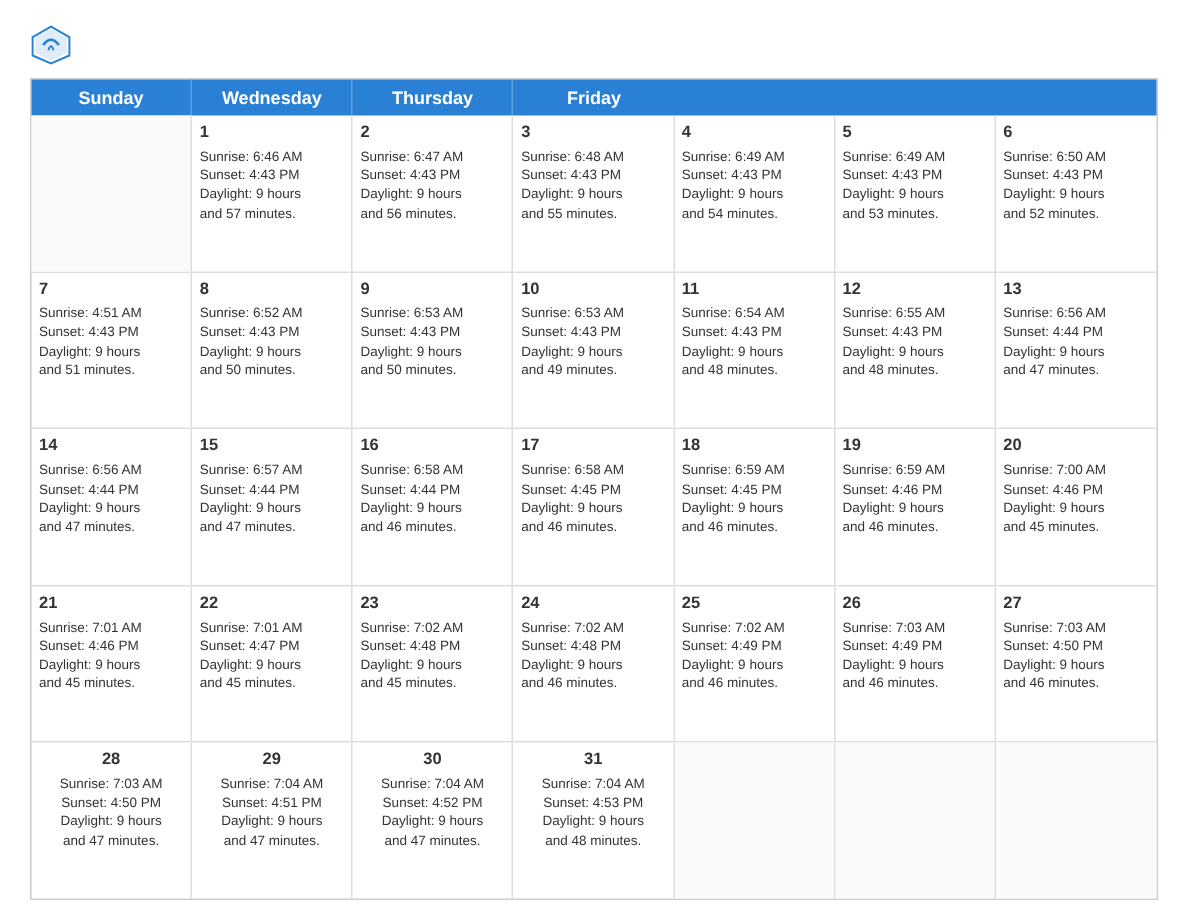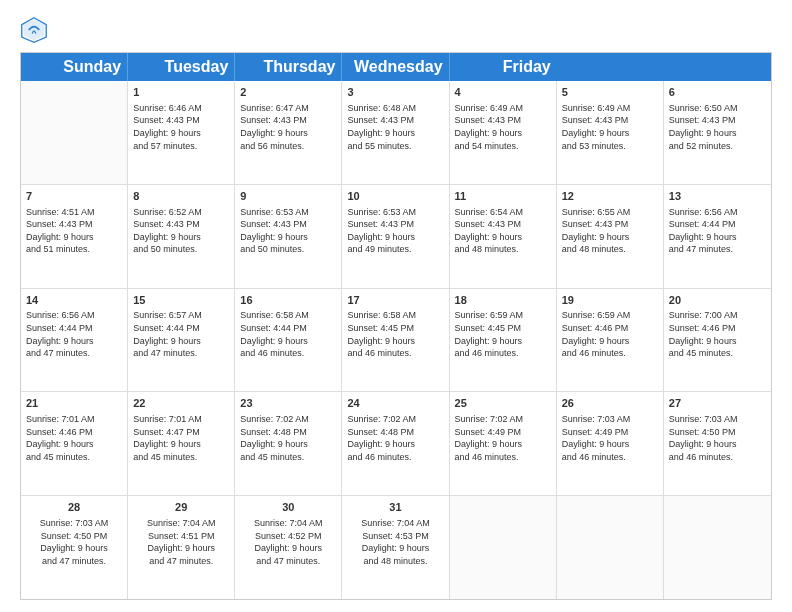--- a/index.html
+++ b/index.html
@@ -59,24 +59,24 @@
       flex-direction: column;
       border: 1px solid #ccc;
     }
     .cal-header {
       display: grid;
       grid-template-columns: repeat(7, 1fr);
       background: #2980d4;
     }
     .cal-header-cell {
       color: #fff;
-      font-size: 16px;
+      font-size: 12px;
       font-weight: bold;
       padding: 5px 6px;
-      text-align: right;
+      text-align: center;
       border-right: 1px solid #5aa3e0;
     }
     .cal-header-cell:last-child { border-right: none; }
     .cal-body {
       flex: 1;
       display: flex;
       flex-direction: column;
     }
     .cal-row {
       display: grid;
@@ -128,23 +128,22 @@
     </div>
     <div class="title-block">
       <h1></h1>
       <h2></h2>
     </div>
   </div>
 
   <div class="calendar">
     <div class="cal-header" id="cal-header">
         <div class="cal-header-cell">Sunday</div>
-        <div class="cal-header-cell">Tuesday</div>
+        <div class="cal-header-cell">Wednesday</div>
         <div class="cal-header-cell">Thursday</div>
-        <div class="cal-header-cell">Wednesday</div>
         <div class="cal-header-cell">Friday</div>
       </div>
     <div class="cal-body" id="cal-body">
         <div class="cal-row">
           <div class="cal-cell empty"></div>
           <div class="cal-cell">
             <span class="day-num">1</span>
             <span class="cell-line">Sunrise: 6:46 AM</span>
             <span class="cell-line">Sunset: 4:43 PM</span>
             <span class="cell-line">Daylight: 9 hours</span>

